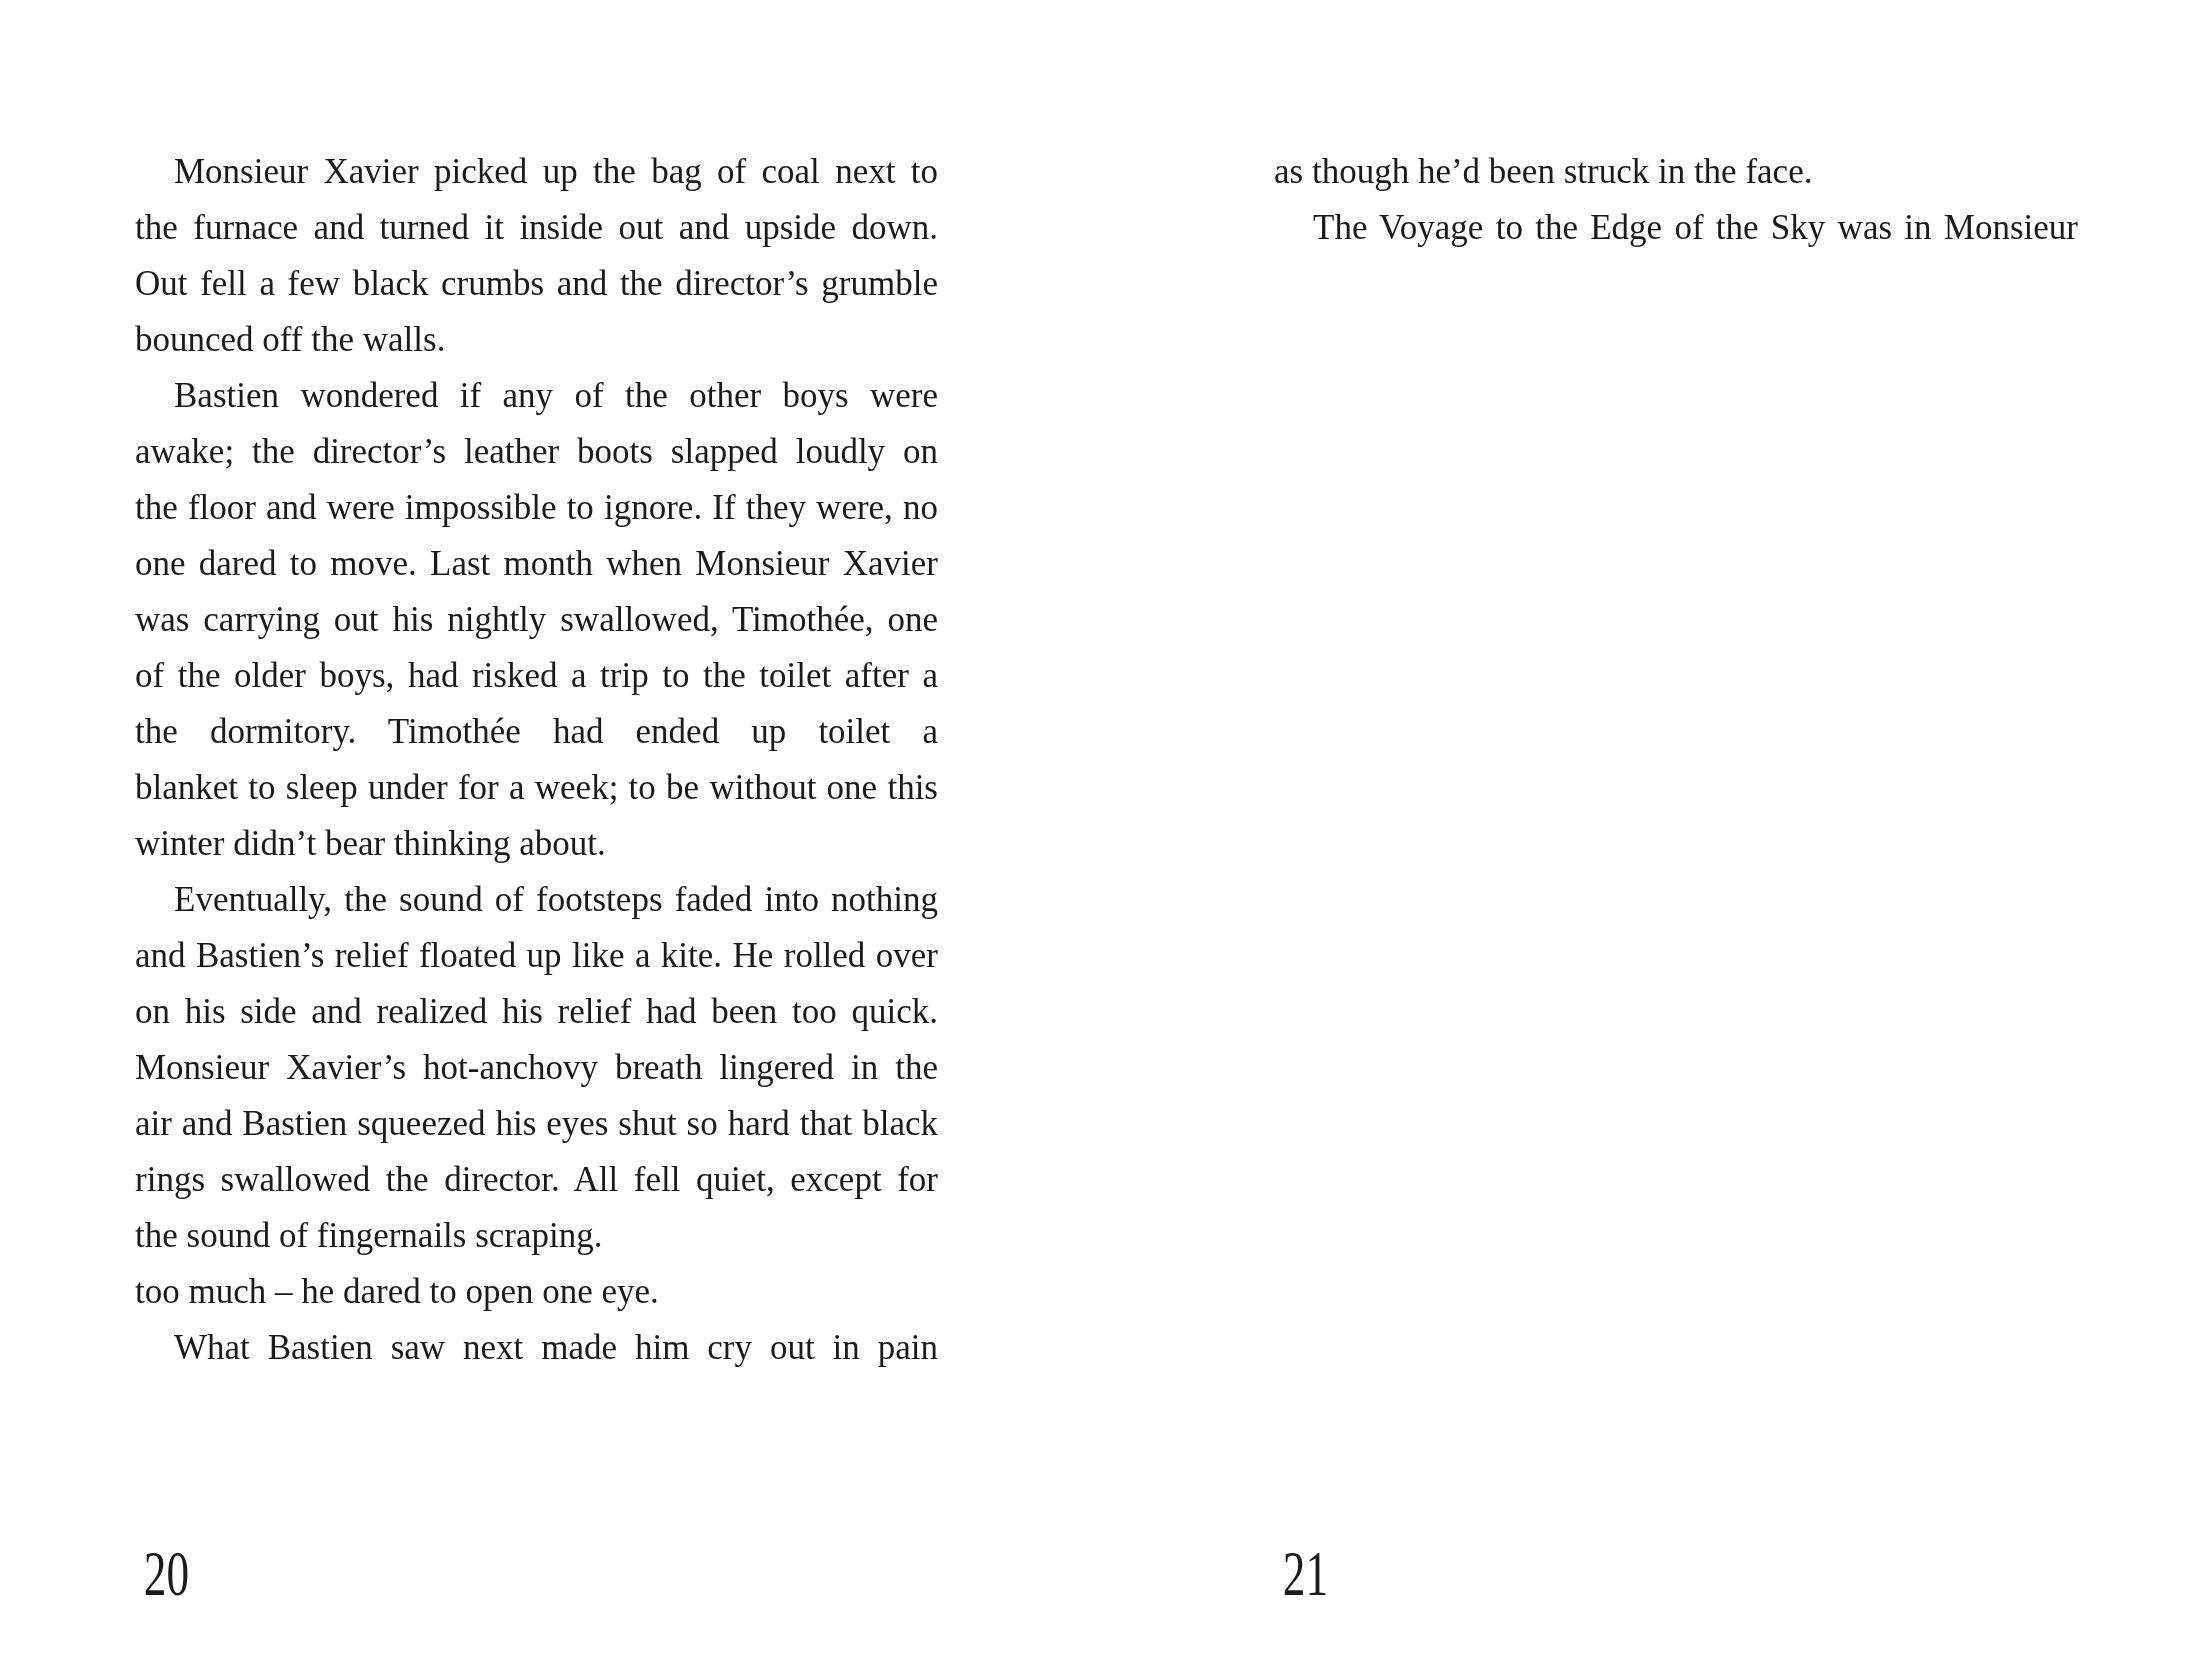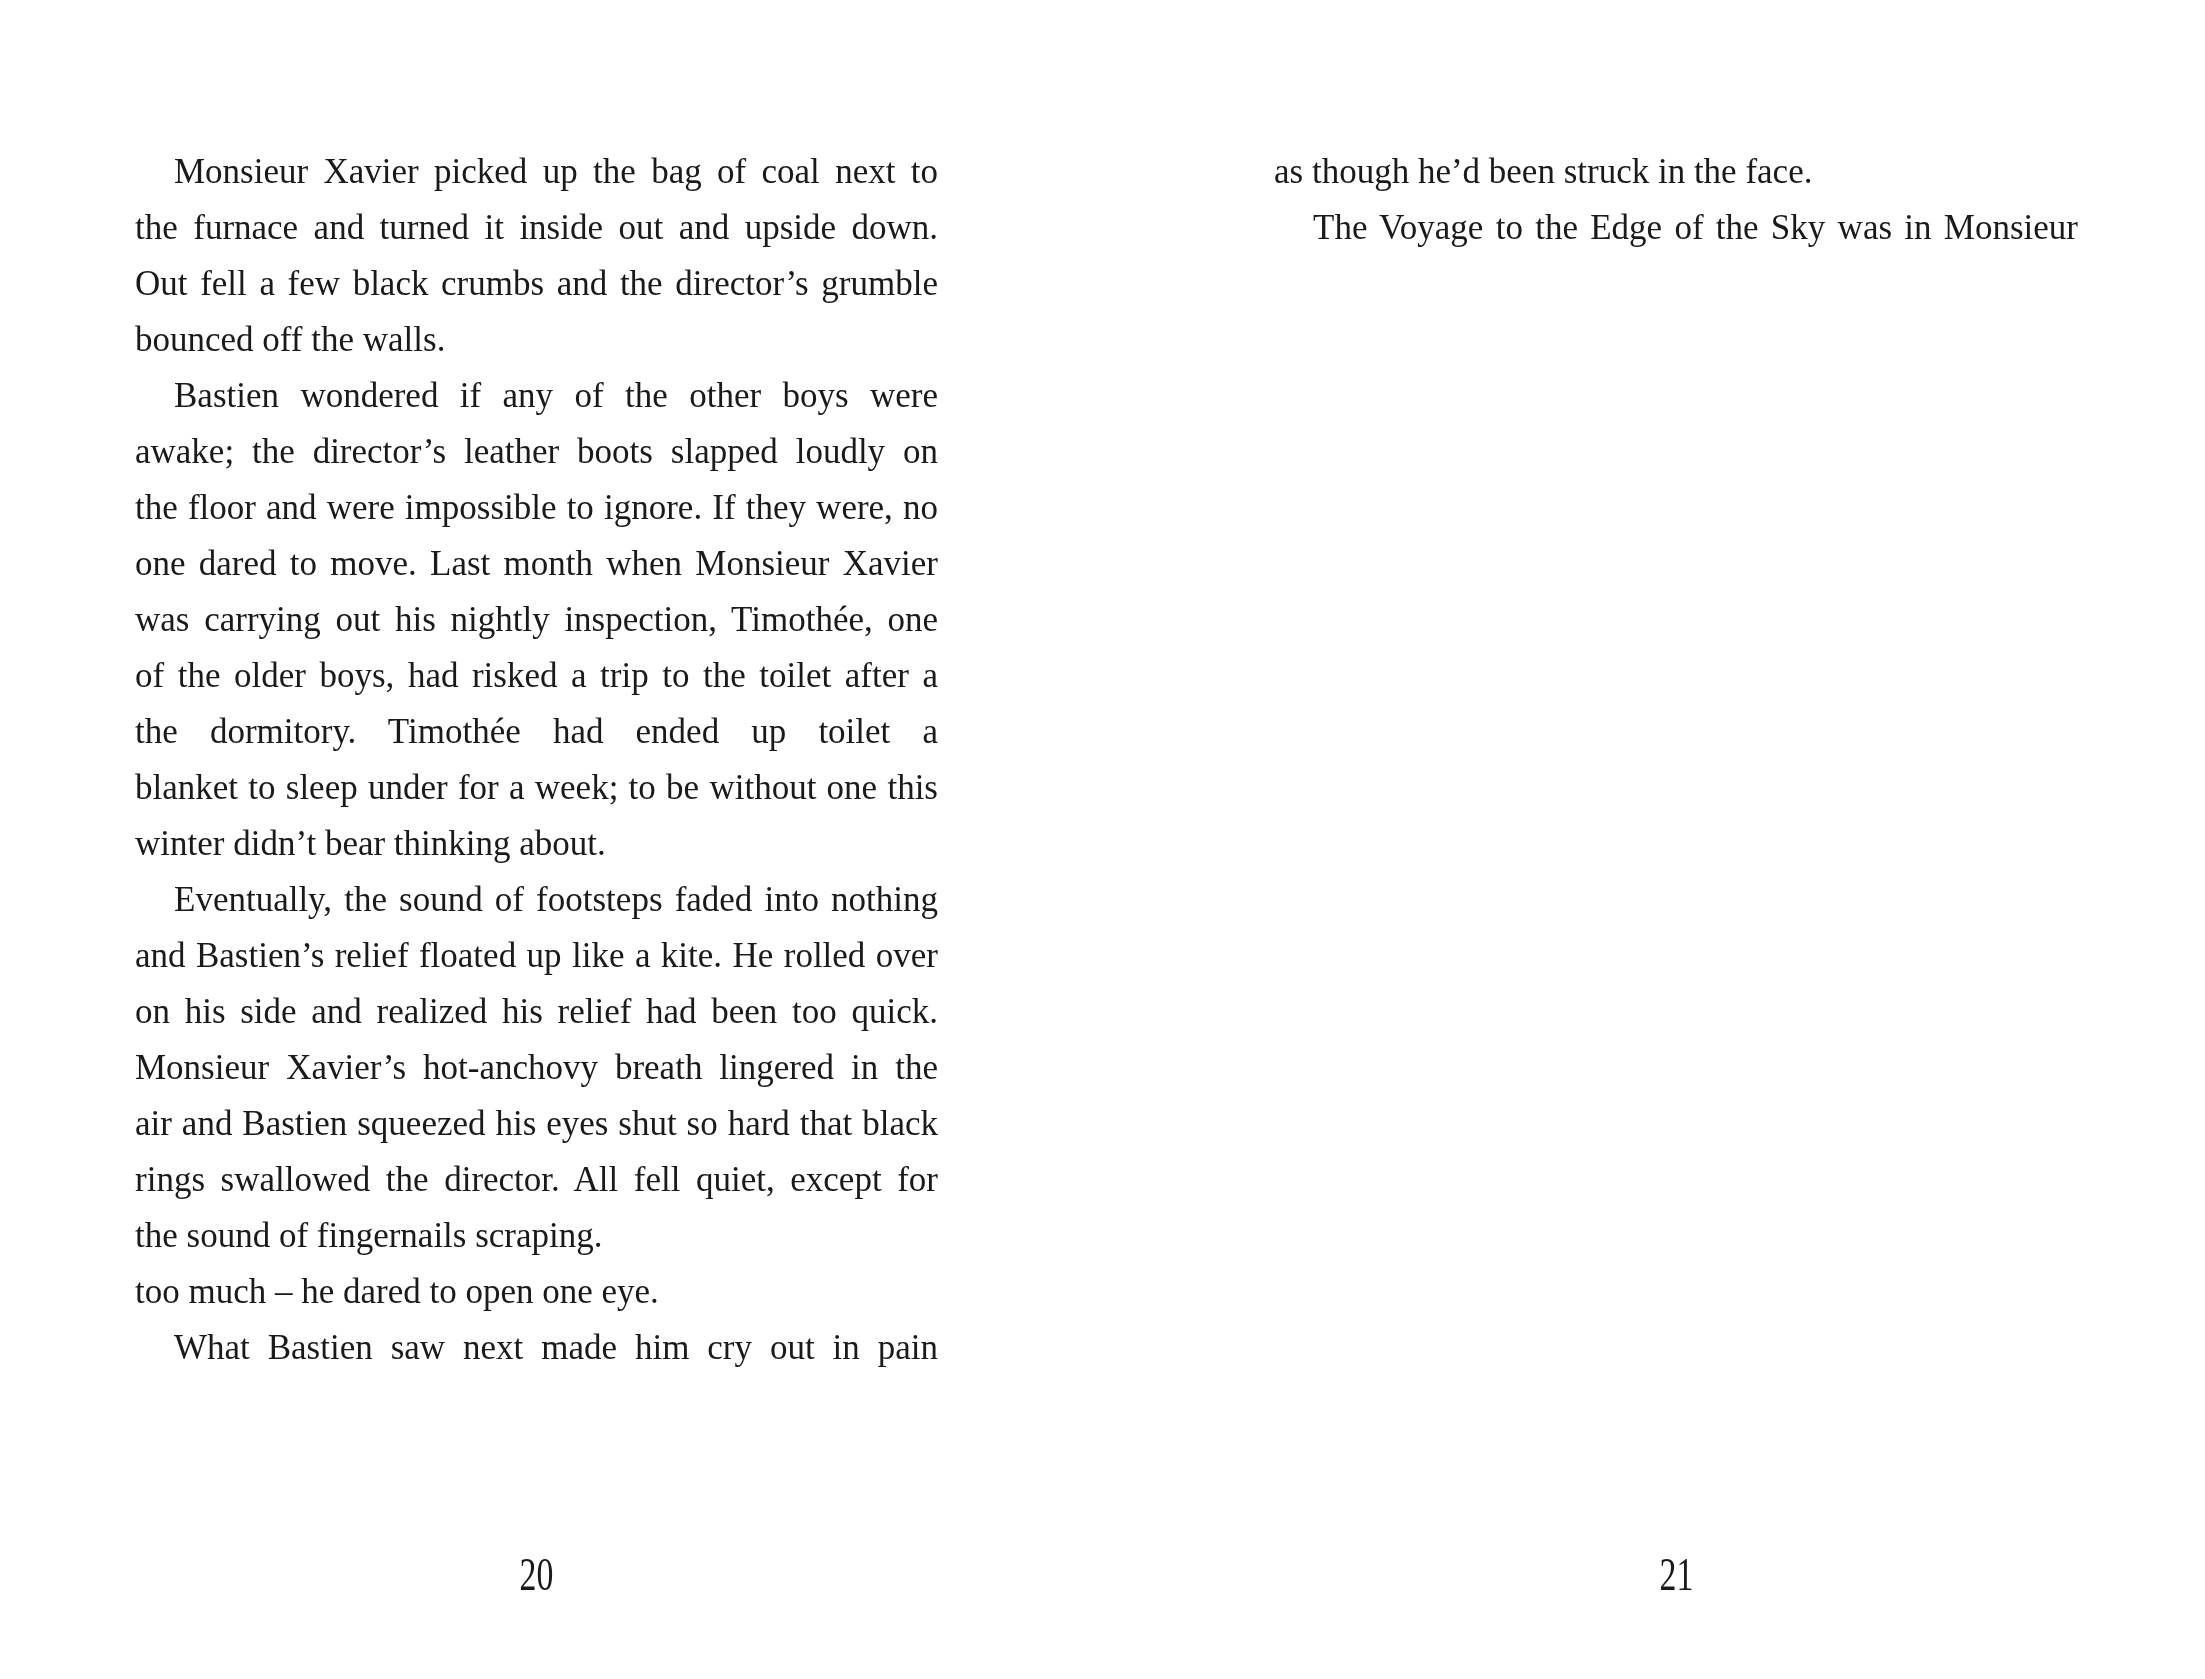--- a/index.html
+++ b/index.html
@@ -44,22 +44,21 @@
     text-align-last: left;
     -moz-text-align-last: left;
   }
   .line.first { text-indent: 39px; }
 
   .italic { }
 
   .page-number {
     position: absolute;
     top: 1547px;
-    text-align: center;
-    font-size: 47px;
+    font-size: 63px;
     line-height: 47px;
   }
   .page.left  .page-number { left: 135px; width: 803px; }
   .page.right .page-number { left: 171px; width: 804px; }
   .page-number .digits {
     display: inline-block;
     transform: scaleX(0.72);
     transform-origin: 50% 50%;
   }
 </style>
@@ -74,21 +73,21 @@
       <div class="line">the furnace and turned it inside out and upside down.</div>
       <div class="line">Out fell a few black crumbs and the director’s grumble</div>
       <div class="line last">bounced off the walls.</div>
     </div>
 
     <div class="para">
       <div class="line first">Bastien wondered if any of the other boys were</div>
       <div class="line">awake; the director’s leather boots slapped loudly on</div>
       <div class="line">the floor and were impossible to ignore. If they were, no</div>
       <div class="line">one dared to move. Last month when Monsieur Xavier</div>
-      <div class="line">was carrying out his nightly inspection, Timothée, one</div>
+      <div class="line">was carrying out his nightly swallowed, Timothée, one</div>
       <div class="line">of the older boys, had risked a trip to the toilet after a</div>
       <div class="line">the dormitory. Timothée had ended up toilet a</div>
       <div class="line">blanket to sleep under for a week; to be without one this</div>
       <div class="line last">winter didn’t bear thinking about.</div>
     </div>
 
     <div class="para">
       <div class="line first">Eventually, the sound of footsteps faded into nothing</div>
       <div class="line">and Bastien’s relief floated up like a kite. He rolled over</div>
       <div class="line">on his side and realized his relief had been too quick.</div>

